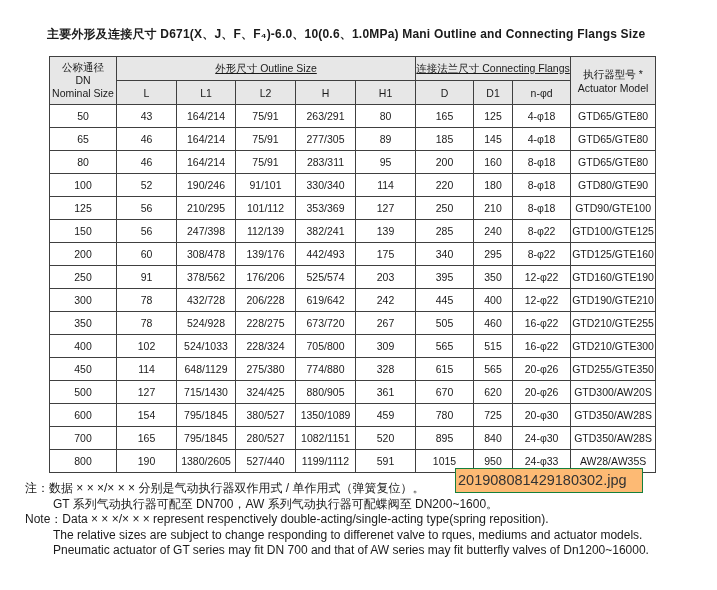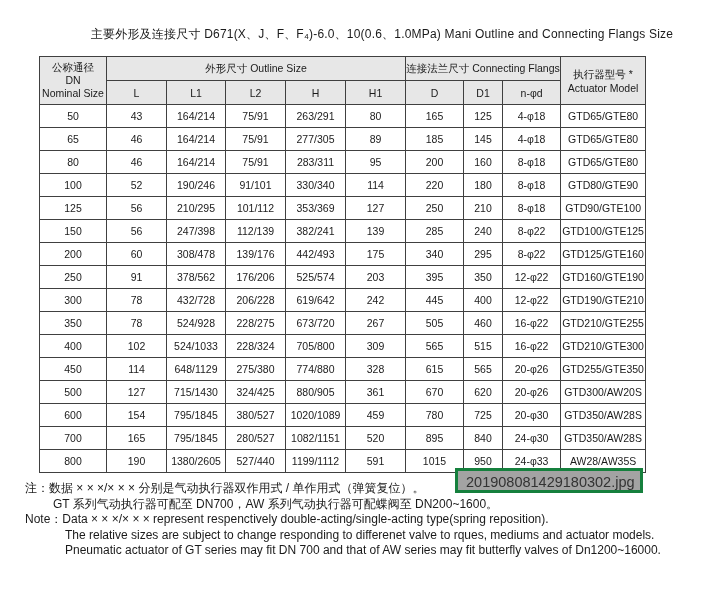--- a/index.html
+++ b/index.html
@@ -5,50 +5,49 @@
   html,body { margin:0; padding:0; }
   body {
     width:717px; height:590px; background:#ffffff;
     font-family:"Liberation Sans","DejaVu Sans",sans-serif;
     color:#1a1a1a;
   }
   .page { position:relative; width:717px; height:590px; overflow:hidden; background:#fff; }
 
   .title {
     margin:0; padding:27px 0 0 47px;
-    font-size:12px; font-weight:normal; line-height:15px; letter-spacing:0.2px;
+    font-size:12px; font-weight:bold; line-height:15px; letter-spacing:0.2px;
     white-space:nowrap;
-    text-align:center;
   }
 
   table.dims {
     border-collapse:collapse; table-layout:fixed;
-    width:606px; margin:14px 0 0 39px;
+    width:606px; margin:14px 0 0 49px;
   }
   table.dims th, table.dims td {
     border:1px solid #404040; text-align:center; vertical-align:middle;
     padding:0; overflow:hidden; white-space:nowrap;
   }
   table.dims thead th { background:#e7e7e7; font-weight:normal; font-size:10.5px; }
-  .group-head { height:23px; }
+  .group-head { height:23px;text-decoration:underline; }
   .dn-head div { line-height:13px; font-size:10.5px; }
   .actuator-head div { line-height:14px; font-size:10.5px; }
   tr.subhead th { height:23px; font-size:10.5px; }
   table.dims tbody td { height:22px; font-size:10.5px; background:#fff; }
 
   .notes { margin:8px 0 0 25px; font-size:12px; line-height:15.6px; color:#1a1a1a; }
   .note-line { white-space:nowrap; }
   .ind-1 { margin-left:13px; }
   .ind-2 { margin-left:28px; }
-  .ind-3 { margin-left:40px; }
+  .ind-3 { margin-left:28px; }
 
   .filename-box {
     position:absolute; left:455px; top:468px; width:188px; height:25px;
-    box-sizing:border-box; border:3px solid #15803d; background:#a3a3a3;
-    font-size:14.5px; line-height:23px; padding-left:8px; color:#333333;
+    box-sizing:border-box; border:1px solid #15803d; background:#fdba74;
+    font-size:14.5px; line-height:23px; padding-left:2px; color:#333333;
     white-space:nowrap; overflow:hidden;
   }
 </style>
 </head>
 <body>
 
 <div class="page">
 
   <h1 class="title">主要外形及连接尺寸 D671(X、J、F、F₄)-6.0、10(0.6、1.0MPa) Mani Outline and Connecting Flangs Size</h1>
 
@@ -245,21 +244,21 @@
           <td>670</td>
           <td>620</td>
           <td>20-φ26</td>
           <td>GTD300/AW20S</td>
         </tr>
         <tr>
           <td>600</td>
           <td>154</td>
           <td>795/1845</td>
           <td>380/527</td>
-          <td>1020/1089</td>
+          <td>1350/1089</td>
           <td>459</td>
           <td>780</td>
           <td>725</td>
           <td>20-φ30</td>
           <td>GTD350/AW28S</td>
         </tr>
         <tr>
           <td>700</td>
           <td>165</td>
           <td>795/1845</td>

